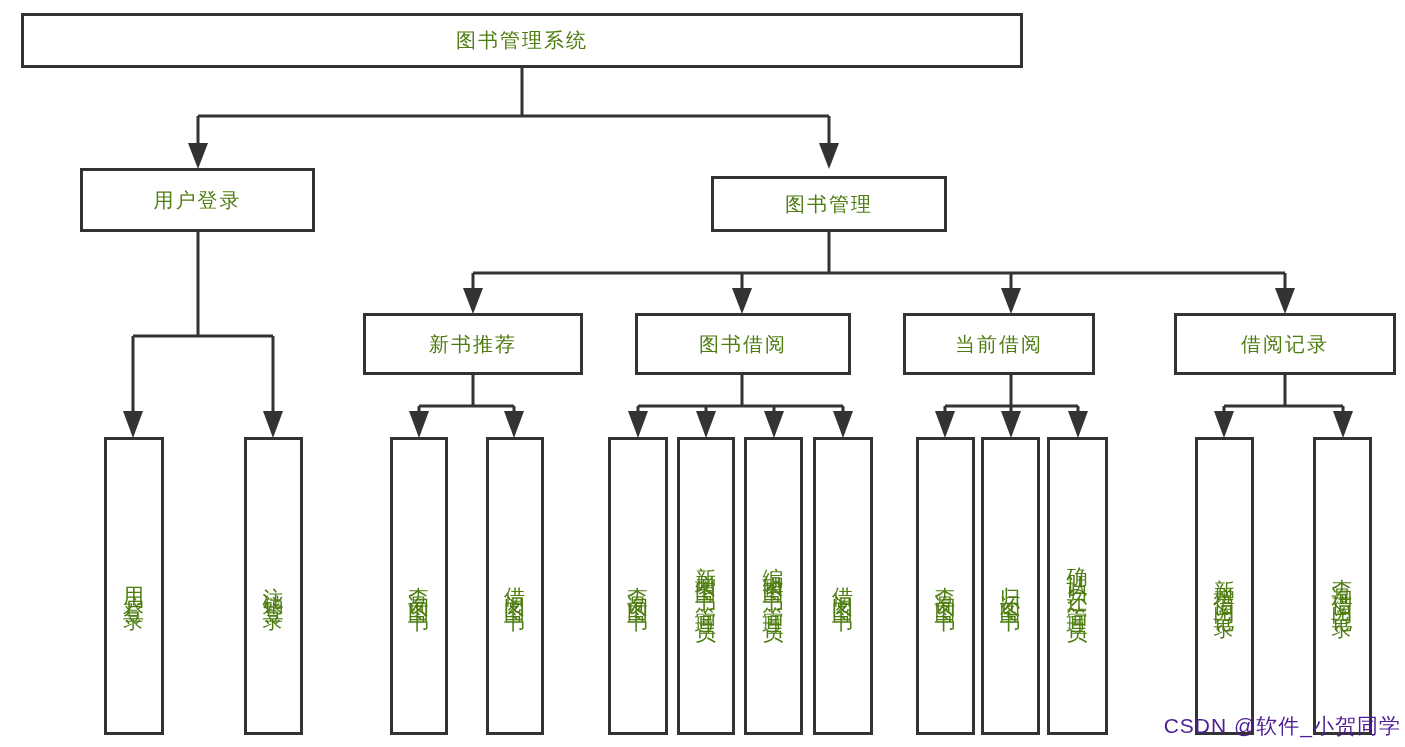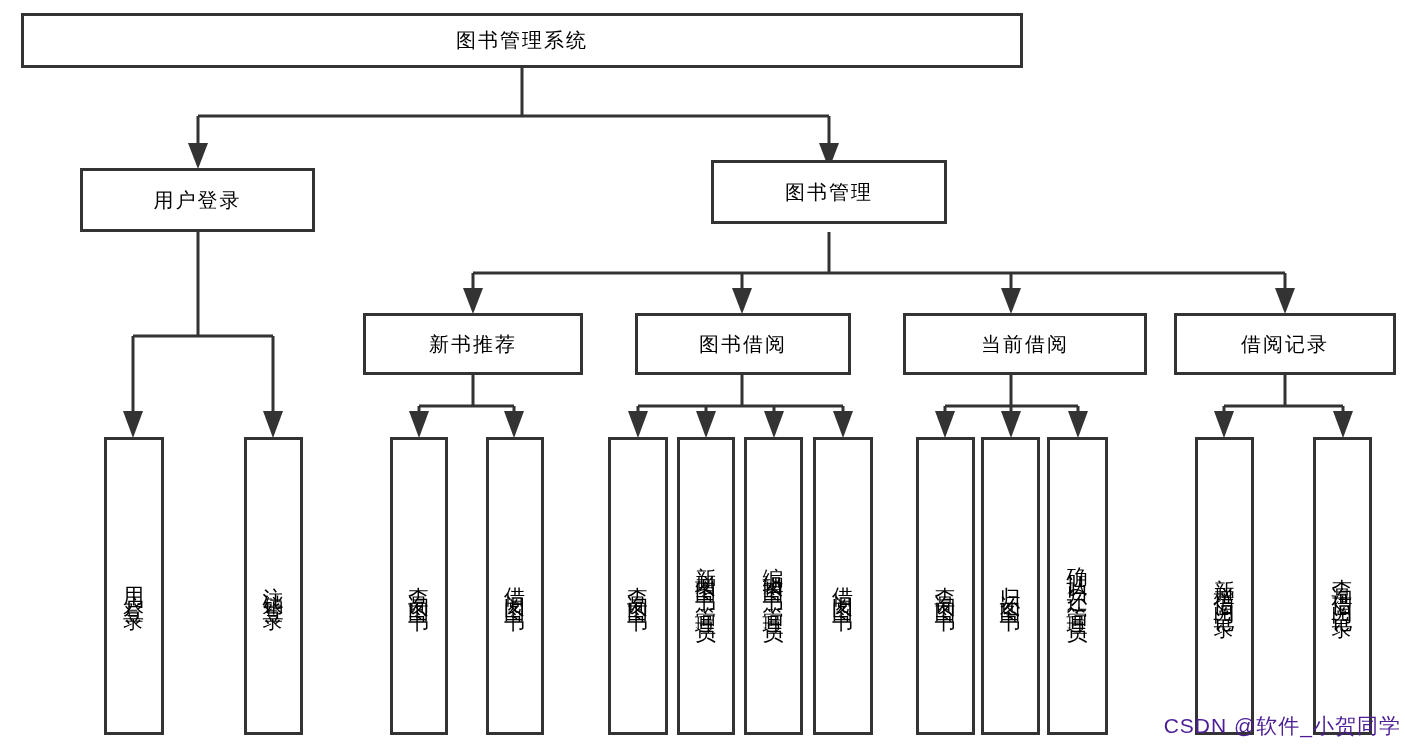--- a/index.html
+++ b/index.html
@@ -4,21 +4,21 @@
 <title>图书管理系统</title>
 <style>
   html,body{margin:0;padding:0;background:#ffffff;}
   .stage{
     position:relative;width:1405px;height:747px;background:#ffffff;
     font-family:"Liberation Sans","DejaVu Sans",sans-serif;overflow:hidden;
   }
   .wires{position:absolute;left:0;top:0;width:1405px;height:747px;}
   .node{
     position:absolute;box-sizing:border-box;border:3px solid #333333;background:#ffffff;
-    display:flex;align-items:center;justify-content:center;color:#000000;
+    display:flex;align-items:center;justify-content:center;color:#4d7c0f;
   }
   .h{font-size:20px;letter-spacing:2px;white-space:nowrap;}
   .v{
     writing-mode:vertical-rl;text-orientation:mixed;
     font-size:21px;letter-spacing:8px;line-height:1.1;
   }
   .watermark{
     position:absolute;top:712px;right:4px;z-index:5;
     font-size:21px;letter-spacing:1px;color:#4c1d95;white-space:nowrap;
   }
@@ -56,25 +56,25 @@
       <polygon points="1001,411 1021,411 1011,438"></polygon>
       <polygon points="1068,411 1088,411 1078,438"></polygon>
       <polygon points="1214,411 1234,411 1224,438"></polygon>
       <polygon points="1333,411 1353,411 1343,438"></polygon>
     </g>
   </svg>
 
   <div class="node h" style="left:21px;top:13px;width:1002px;height:55px">图书管理系统</div>
 
   <div class="node h" style="left:80px;top:168px;width:235px;height:64px">用户登录</div>
-  <div class="node h" style="left:711px;top:160px;width:236px;height:64px">图书管理</div>
+  <div class="node h" style="left:711px;top:176px;width:236px;height:56px">图书管理</div>
 
   <div class="node h" style="left:363px;top:313px;width:220px;height:62px">新书推荐</div>
   <div class="node h" style="left:635px;top:313px;width:216px;height:62px">图书借阅</div>
-  <div class="node h" style="left:903px;top:313px;width:244px;height:62px">当前借阅</div>
+  <div class="node h" style="left:903px;top:313px;width:192px;height:62px">当前借阅</div>
   <div class="node h" style="left:1174px;top:313px;width:222px;height:62px">借阅记录</div>
 
   <div class="node v" style="left:104px;top:437px;width:60px;height:298px">用户登录</div>
   <div class="node v" style="left:244px;top:437px;width:59px;height:298px">注销登录</div>
 
   <div class="node v" style="left:390px;top:437px;width:58px;height:298px">查询图书</div>
   <div class="node v" style="left:486px;top:437px;width:58px;height:298px">借阅图书</div>
 
   <div class="node v" style="left:608px;top:437px;width:60px;height:298px">查询图书</div>
   <div class="node v" style="left:677px;top:437px;width:58px;height:298px">新增图书（管理员）</div>

